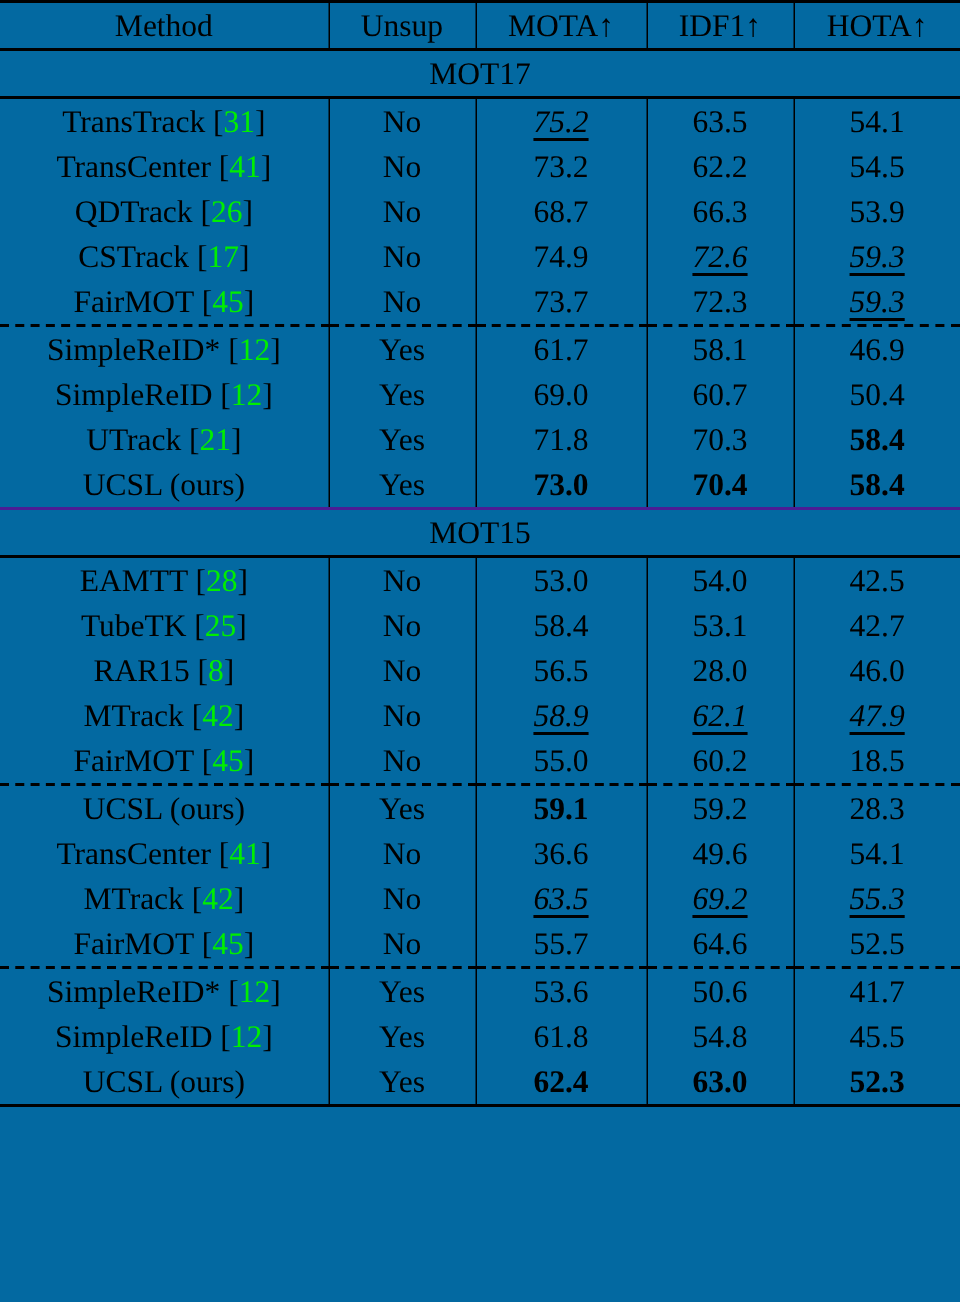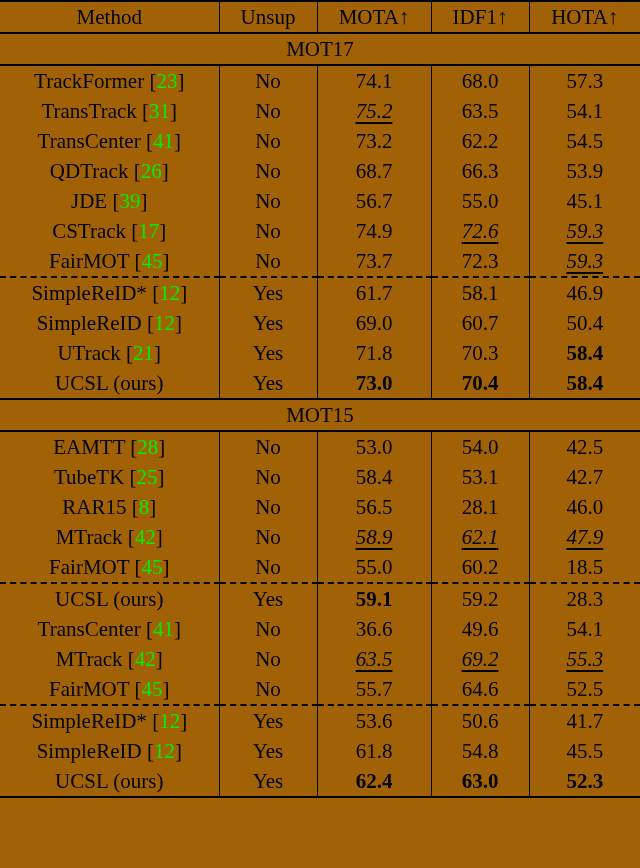--- a/index.html
+++ b/index.html
@@ -1,21 +1,21 @@
 <!DOCTYPE html>
 <html style="--cite-color: #00EE00;"><head>
 <meta charset="utf-8">
 <style>
   html, body { margin: 0; padding: 0; background: #ffffff; }
   .page {
     position: relative;
     width: 640px;
     height: 868px;
     overflow: hidden;
-    background: #a16207;
+    background: #0369a1;
     color: #000000;
     font-family: "Liberation Serif", "DejaVu Serif", serif;
   }
   table.results {
     border-collapse: collapse;
     table-layout: fixed;
     width: 640px;
     font-size: 21px;
     color: #000;
     border-bottom: 2px solid #000;
@@ -32,21 +32,21 @@
     font-weight: normal;
     height: 30px;
     line-height: 30px;
   }
   tr.head th {
     border-top: 2px solid #000;
     border-bottom: 2px solid #000;
     height: 30px;
   }
   tr.section-row td {
-    border-top: 2px solid #000000;
+    border-top: 2px solid #4c1d95;
     border-bottom: 2px solid #000;
     height: 30px;
   }
   .vb { border-left: 1.5px solid #000; }
   tr.data-row.dashed td { border-top: 2.5px dashed #000; }
   .u {
     text-decoration: underline;
     text-underline-offset: 4px;
     text-decoration-thickness: 1.5px;
     font-style: italic;
@@ -73,27 +73,20 @@
         <th class="vb">MOTA↑</th>
         <th class="vb">IDF1↑</th>
         <th class="vb">HOTA↑</th>
       </tr>
     </thead>
     <tbody id="tbody">
         <tr class="section-row">
           <td colspan="5">MOT17</td>
         </tr>
         <tr class="data-row">
-          <td class="method"><span>TrackFormer</span> <span>[</span><span class="cite">23</span><span>]</span></td>
-          <td class="vb">No</td>
-          <td class="vb"><span>74.1</span></td>
-          <td class="vb"><span>68.0</span></td>
-          <td class="vb"><span>57.3</span></td>
-        </tr>
-        <tr class="data-row">
           <td class="method"><span>TransTrack</span> <span>[</span><span class="cite">31</span><span>]</span></td>
           <td class="vb">No</td>
           <td class="vb"><span class="u">75.2</span></td>
           <td class="vb"><span>63.5</span></td>
           <td class="vb"><span>54.1</span></td>
         </tr>
         <tr class="data-row">
           <td class="method"><span>TransCenter</span> <span>[</span><span class="cite">41</span><span>]</span></td>
           <td class="vb">No</td>
           <td class="vb"><span>73.2</span></td>
@@ -101,27 +94,20 @@
           <td class="vb"><span>54.5</span></td>
         </tr>
         <tr class="data-row">
           <td class="method"><span>QDTrack</span> <span>[</span><span class="cite">26</span><span>]</span></td>
           <td class="vb">No</td>
           <td class="vb"><span>68.7</span></td>
           <td class="vb"><span>66.3</span></td>
           <td class="vb"><span>53.9</span></td>
         </tr>
         <tr class="data-row">
-          <td class="method"><span>JDE</span> <span>[</span><span class="cite">39</span><span>]</span></td>
-          <td class="vb">No</td>
-          <td class="vb"><span>56.7</span></td>
-          <td class="vb"><span>55.0</span></td>
-          <td class="vb"><span>45.1</span></td>
-        </tr>
-        <tr class="data-row">
           <td class="method"><span>CSTrack</span> <span>[</span><span class="cite">17</span><span>]</span></td>
           <td class="vb">No</td>
           <td class="vb"><span>74.9</span></td>
           <td class="vb"><span class="u">72.6</span></td>
           <td class="vb"><span class="u">59.3</span></td>
         </tr>
         <tr class="data-row">
           <td class="method"><span>FairMOT</span> <span>[</span><span class="cite">45</span><span>]</span></td>
           <td class="vb">No</td>
           <td class="vb"><span>73.7</span></td>
@@ -170,21 +156,21 @@
           <td class="method"><span>TubeTK</span> <span>[</span><span class="cite">25</span><span>]</span></td>
           <td class="vb">No</td>
           <td class="vb"><span>58.4</span></td>
           <td class="vb"><span>53.1</span></td>
           <td class="vb"><span>42.7</span></td>
         </tr>
         <tr class="data-row">
           <td class="method"><span>RAR15</span> <span>[</span><span class="cite">8</span><span>]</span></td>
           <td class="vb">No</td>
           <td class="vb"><span>56.5</span></td>
-          <td class="vb"><span>28.1</span></td>
+          <td class="vb"><span>28.0</span></td>
           <td class="vb"><span>46.0</span></td>
         </tr>
         <tr class="data-row">
           <td class="method"><span>MTrack</span> <span>[</span><span class="cite">42</span><span>]</span></td>
           <td class="vb">No</td>
           <td class="vb"><span class="u">58.9</span></td>
           <td class="vb"><span class="u">62.1</span></td>
           <td class="vb"><span class="u">47.9</span></td>
         </tr>
         <tr class="data-row">

